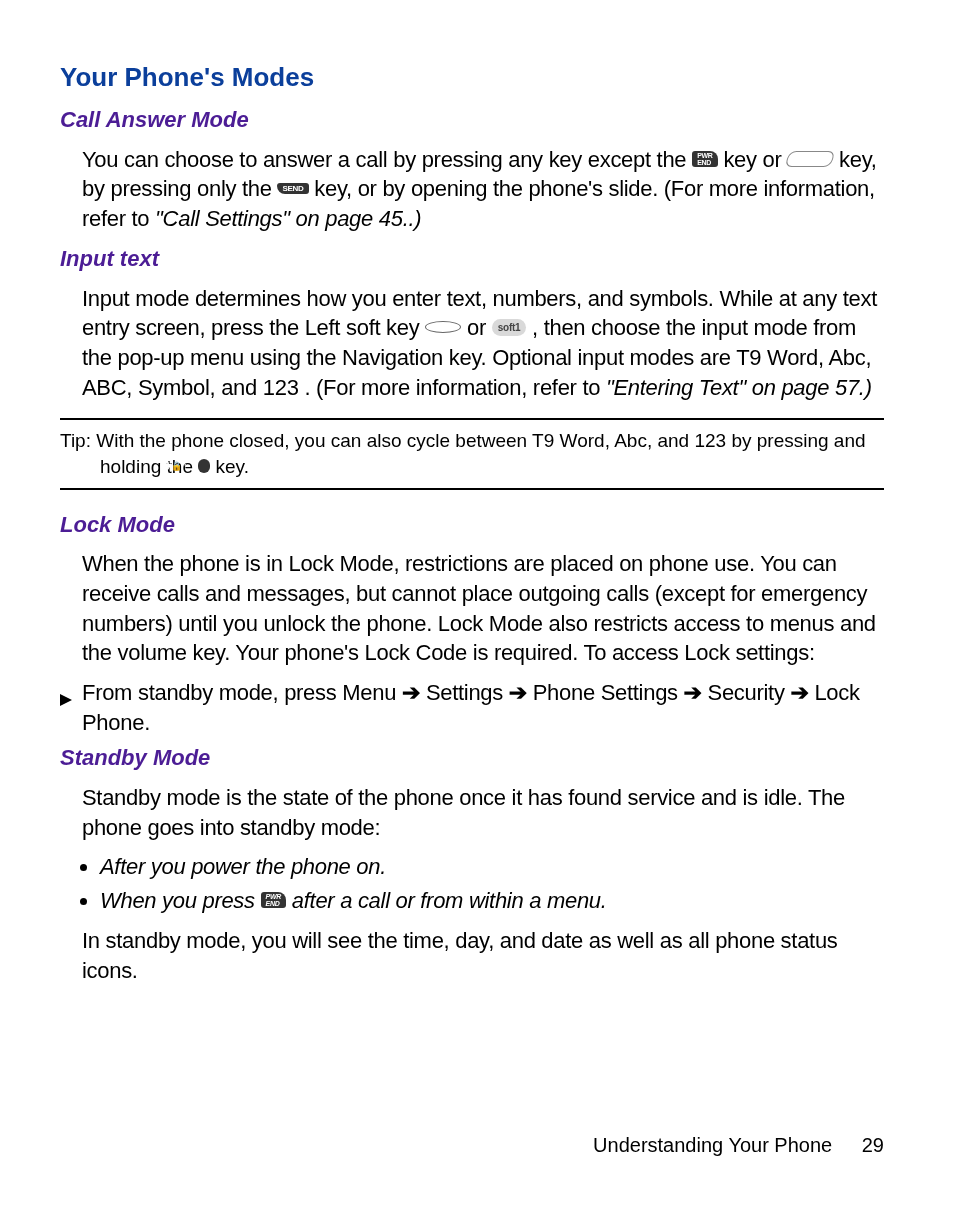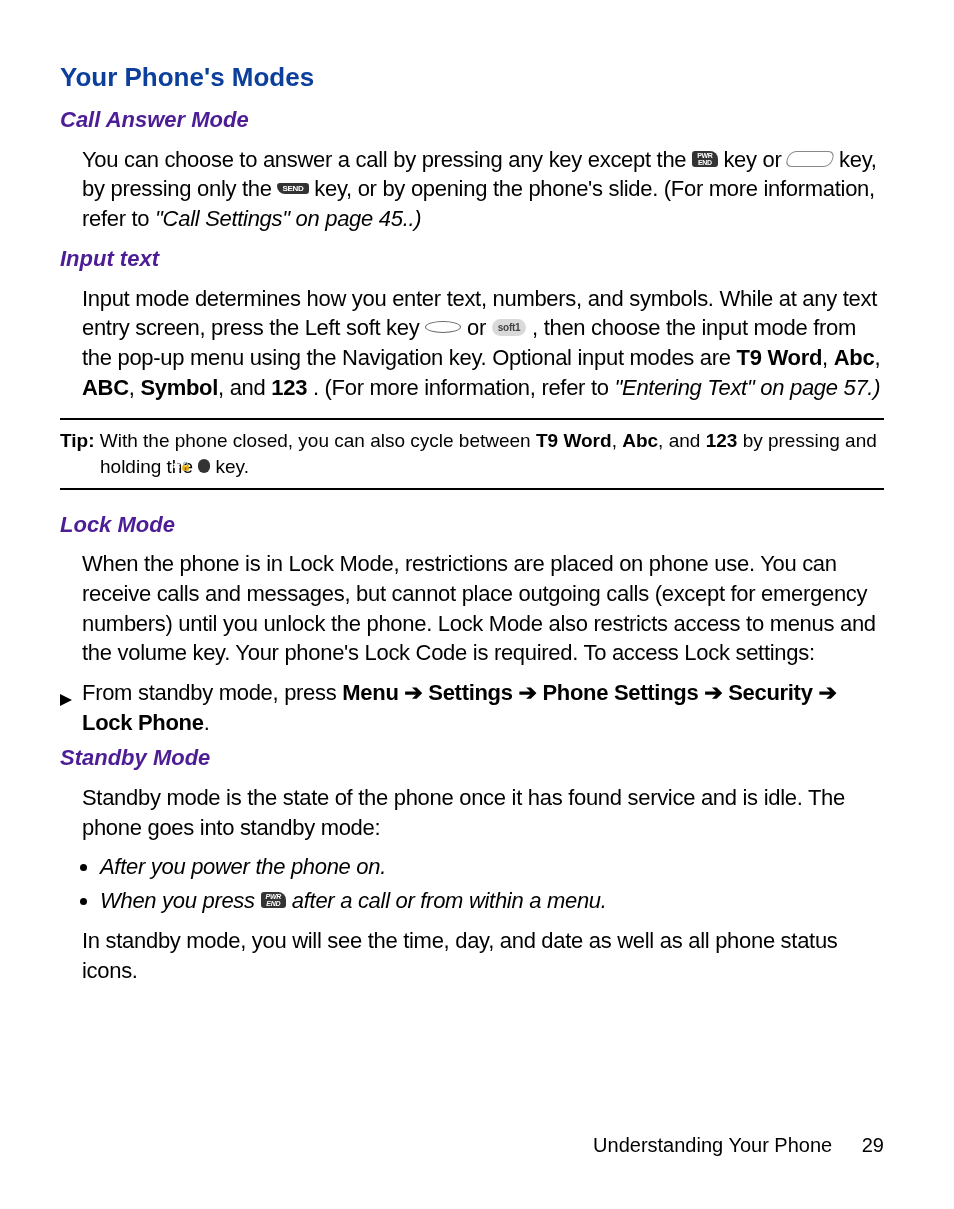--- a/index.html
+++ b/index.html
@@ -25,36 +25,35 @@
   h2.sub {
     color: #4c1d95;
     font-style: italic;
     font-weight: 700;
     font-size: 22px;
     margin: 6px 0 10px 0;
     font-family: Arial, sans-serif;
   }
   p { margin: 0 0 10px 0; font-stretch: condensed; }
   .indent { padding-left: 22px; }
-  .bold { font-weight: 700; }
+  .bold { font-weight: 400; }
   .ital { font-style: italic; }
   .cond { letter-spacing: -0.3px; }
 
   
   .key-end, .key-send, .key-star {
     display: inline-block;
     vertical-align: middle;
     font-size: 8px;
     font-weight: 700;
     color: #fff;
     background: #333;
     padding: 1px 5px 1px 5px;
     border-radius: 3px 8px 3px 3px;
     line-height: 1.2;
-    text-align: center;
     position: relative;
     top: -2px;
   }
   .key-send { border-radius: 3px 3px 3px 8px; }
   .key-star { border-radius: 10px; padding: 2px 6px; font-size: 9px; }
   .key-clr {
     display: inline-block;
     width: 44px;
     height: 14px;
     border: 1px solid #888;

